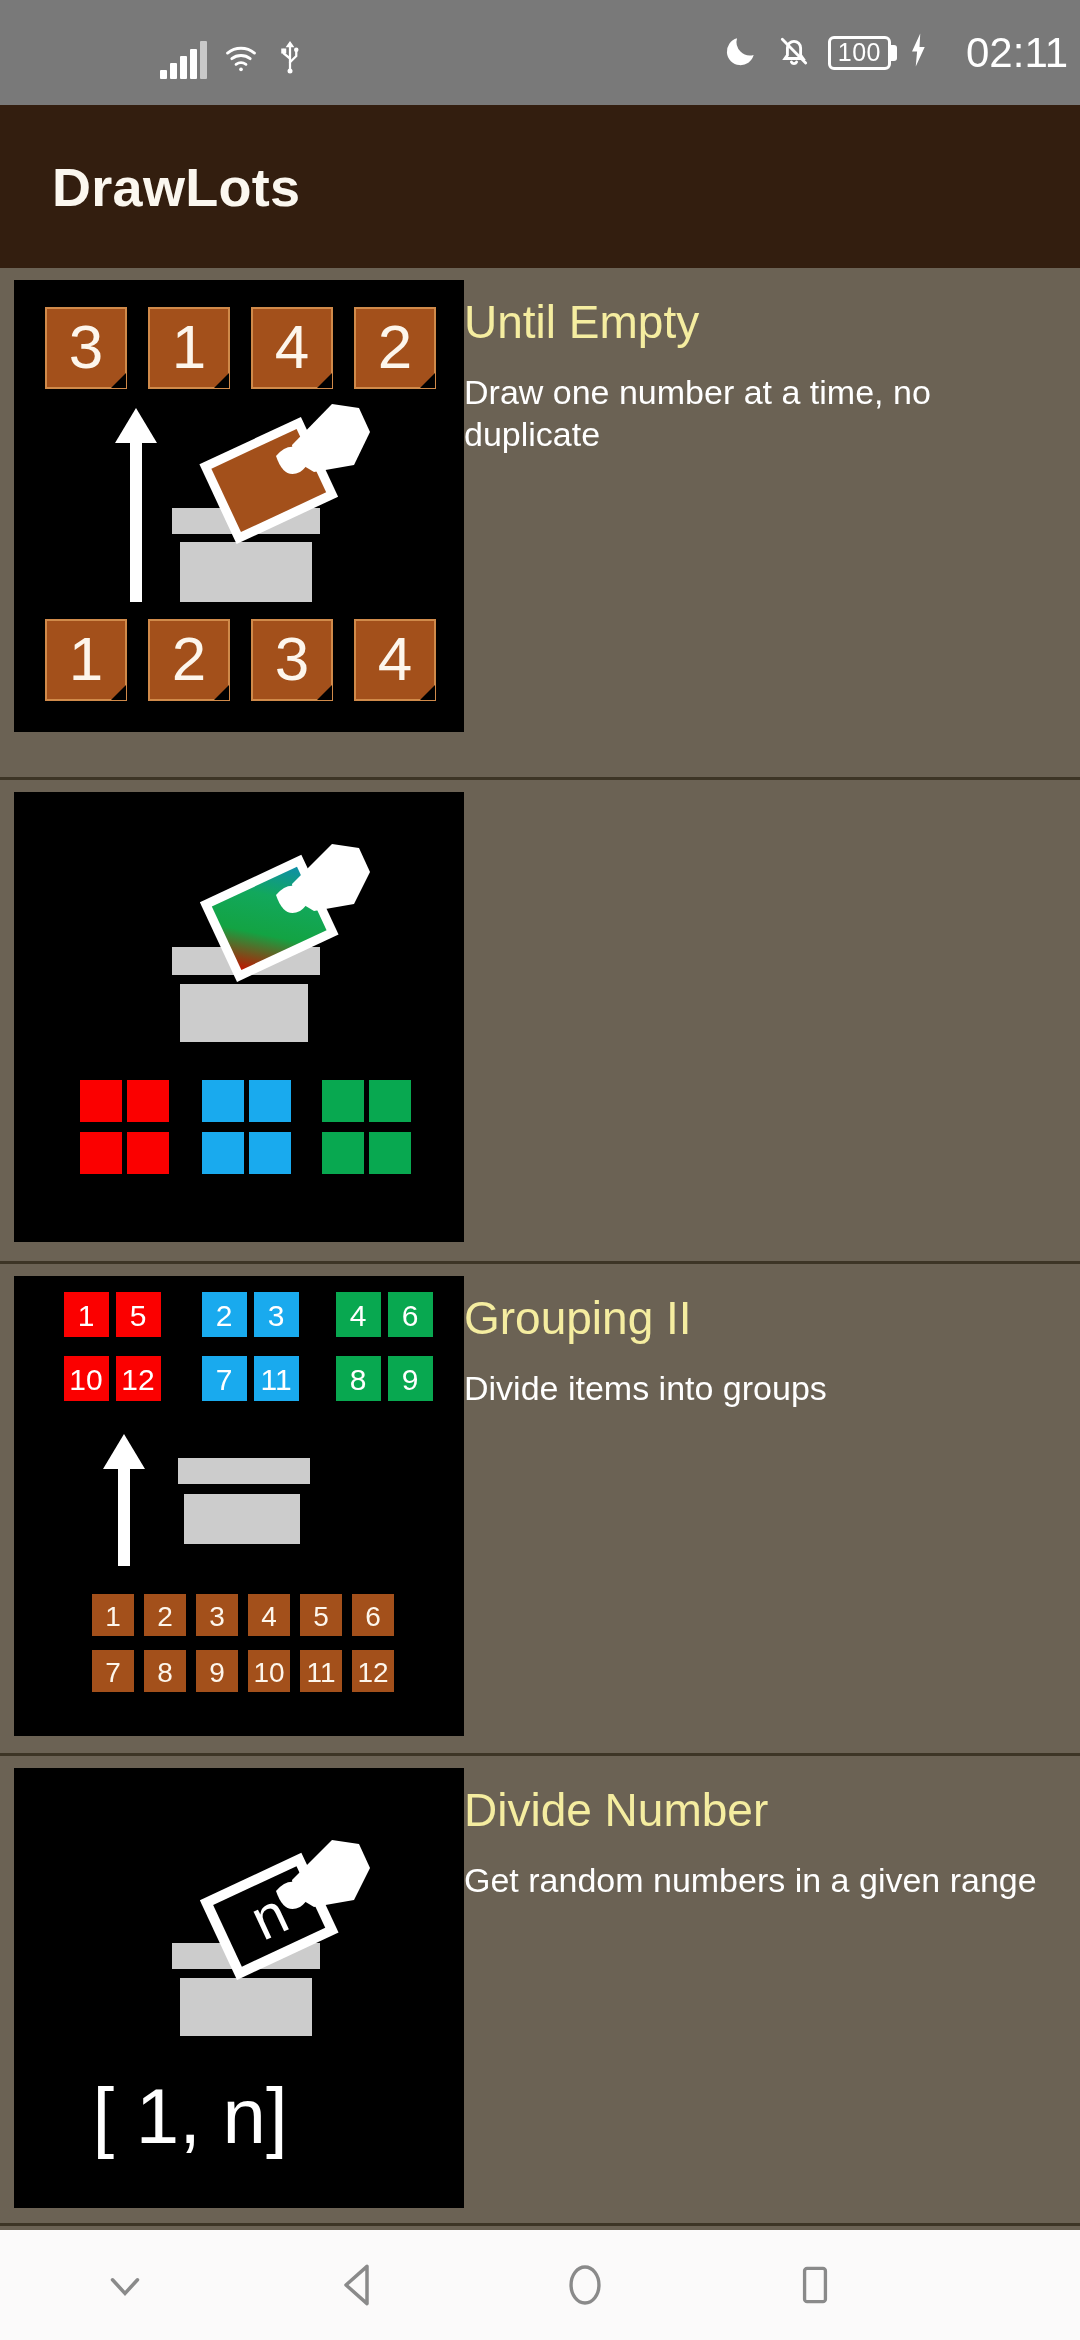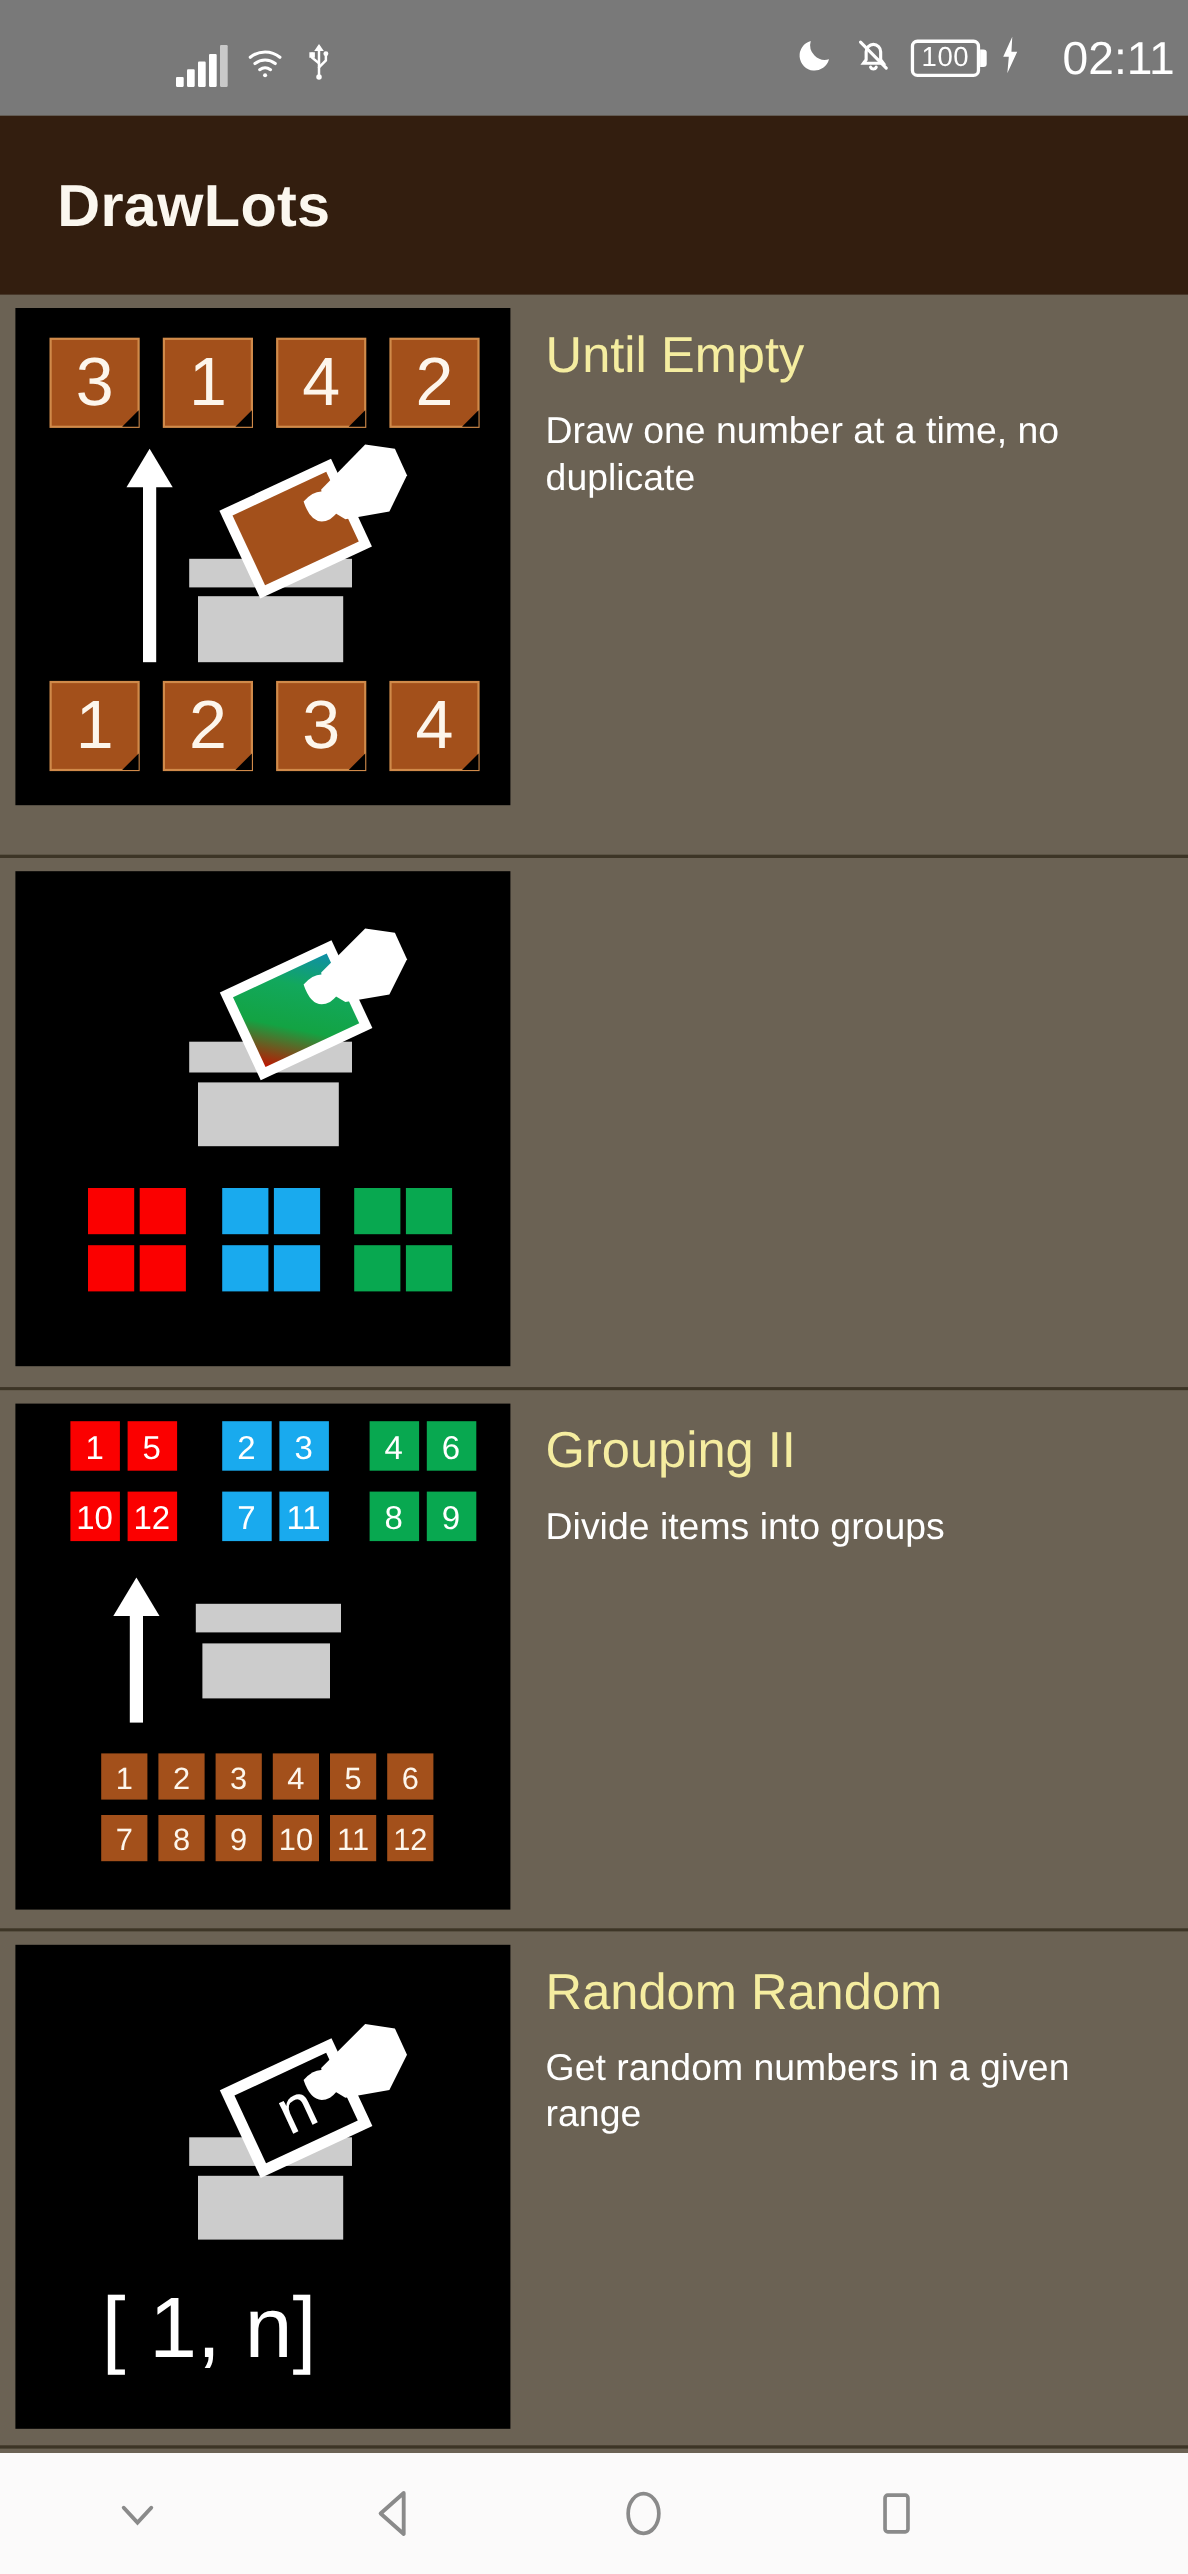--- a/index.html
+++ b/index.html
@@ -43,21 +43,21 @@
   .appbar .title { color: #fbf7ef; font-size: 54px; font-weight: bold; letter-spacing: .3px; text-align: center; }
 
   
   .list { flex: 1 1 auto; background: #6b6254; overflow: hidden; }
   .row {
     display: flex; align-items: flex-start; gap: 0;
     border-bottom: 3px solid #3d3526; background: #6b6254;
     padding: 12px 0 12px 14px;
   }
   .thumb { flex: 0 0 auto; background: #000000; position: relative; }
-  .texts { flex: 1 1 auto; padding-left: 32px; padding-right: 16px; padding-top: 18px; }
+  .texts { flex: 1 1 auto; padding-right: 16px; padding-top: 18px; }
   .row-title { color: #f5eda0; font-size: 46px; line-height: 1.05; font-weight: 400; }
   .row-desc { color: #ffffff; font-size: 34px; line-height: 1.22; margin-top: 26px; font-weight: 400; }
 
   
   .art { position: absolute; inset: 0; }
 
   
   .navbar {
     flex: 0 0 110px; background: #fbfafa; display: flex; align-items: center;
   }
@@ -315,21 +315,21 @@
               <rect x="206" y="116" width="92" height="68" fill="#000000"></rect>
               <text x="252" y="170" font-family="Liberation Sans, sans-serif" font-size="58" fill="#ffffff" text-anchor="middle">n</text>
             </g>
             <path d="M278 112 L318 72 L345 76 L356 100 L340 132 L300 139 L280 127 Z" fill="#ffffff"></path>
             <path d="M262 123 q14 -16 28 -4 q10 10 -4 20 q-16 8 -24 -16z" fill="#ffffff"></path>
           </g>
           <text x="176" y="375" font-family="Liberation Sans, sans-serif" font-size="78" fill="#ffffff" text-anchor="middle">[ 1, n]</text>
         </svg>
       </div>
       <div class="texts">
-        <div class="row-title">Random Random</div>
+        <div class="row-title">Divide Number</div>
         <div class="row-desc">Get random numbers in a given range</div>
       </div>
     </div>
 
   </div>
 
   <div class="navbar">
     <div class="nav-btn" style="width:250px;">
       <svg width="50" height="50" viewBox="0 0 24 24" fill="none" stroke="#8a8a8a" stroke-width="1.7" stroke-linecap="round">
           <path d="M6 9.5 12 16l6-6.5"></path>

